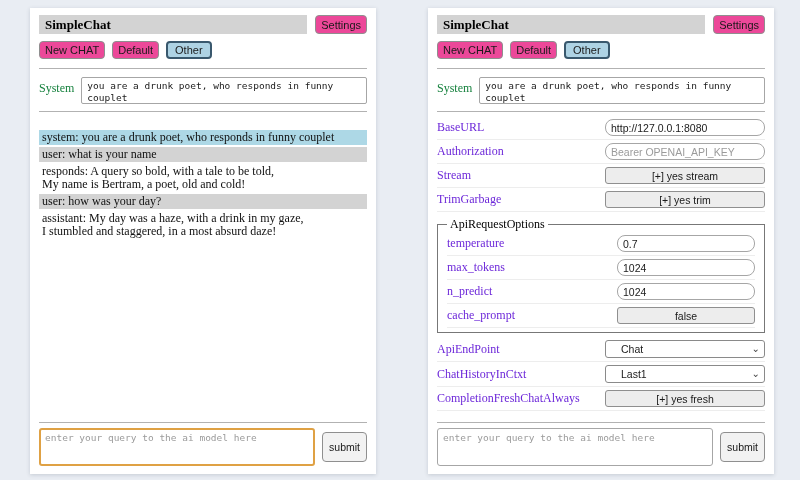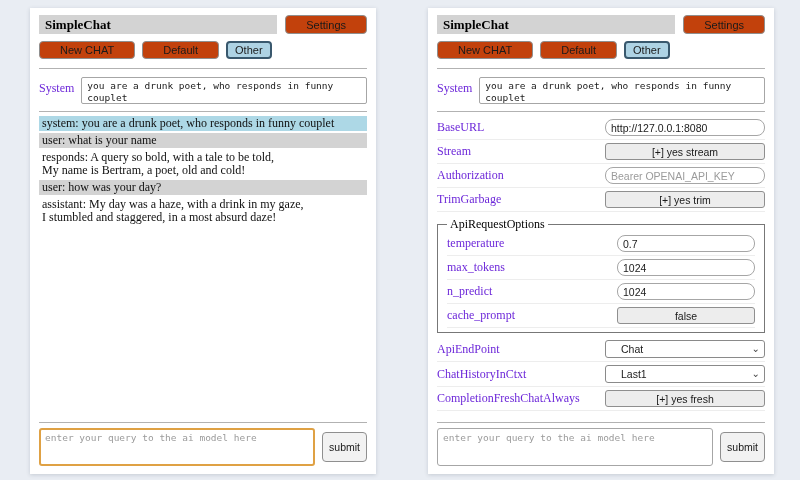--- a/index.html
+++ b/index.html
@@ -19,39 +19,39 @@
   .panel.left{left:30px;}
   .panel.right{left:428px;}
 
   .header-row{display:flex;align-items:stretch;gap:8px;}
   .titlebar{
     flex:1;background:#d3d3d3;color:#000;
     font-weight:bold;font-size:13px;line-height:17px;padding:1px 6px;
   }
   .btn{
     font-family:"Liberation Sans", sans-serif;font-size:11px;line-height:12px;
-    background:#c2410c;border:1px solid #8f8f8f;border-radius:4px;
-    padding:2px 20px;color:#1a1a1a;cursor:pointer;white-space:nowrap;
+    background:#ec4899;border:1px solid #8f8f8f;border-radius:4px;
+    padding:2px 5px;color:#1a1a1a;cursor:pointer;white-space:nowrap;
   }
   .session-row{display:flex;gap:7px;margin:7px 0 6px;}
   .btn.active{
     background:#aed3e4;border:2px solid #39586d;padding:1px 7px;
   }
   hr.strong{border:none;border-top:1px solid #b2b2b2;margin:3px 0;}
 
   .system-row{display:flex;gap:7px;margin:5px 0 4px;align-items:flex-start;}
-  .syslabel{font-size:12px;color:#6d28d9;padding-top:4px;}
+  .syslabel{font-size:12px;color:#15803d;padding-top:4px;}
   textarea{resize:none;overflow:hidden;box-sizing:border-box;outline:none;}
   textarea.system{
     flex:1;height:27px;
     font-family:"DejaVu Sans Mono", monospace;font-size:9.5px;line-height:12px;
     border:1px solid #a6a6a6;border-radius:2px;padding:2px 5px;color:#1a1a1a;
   }
 
-  .chat-main{flex:1;overflow:hidden;margin-top:1px;}
+  .chat-main{flex:1;overflow:hidden;margin-top:15px;}
   .msg{
     font-size:12px;line-height:13px;padding:1px 3px;margin-bottom:2px;
     white-space:pre-line;color:#101010;
   }
   .msg.system{background:#add8e6;}
   .msg.user{background:#d3d3d3;}
   .msg.assistant{background:transparent;}
 
   .settings-main{flex:1;overflow:hidden;margin-top:1px;}
   .srow{
@@ -166,27 +166,27 @@
   <hr class="strong">
 
   <div class="settings-main">
 
     <div class="srow">
       <span class="slabel">BaseURL</span>
       <input class="ctrl" value="http://127.0.0.1:8080" style="">
     </div>
 
     <div class="srow">
+      <span class="slabel">Authorization</span>
+      <input class="ctrl" placeholder="Bearer OPENAI_API_KEY" style="">
+    </div>
+
+    <div class="srow">
       <span class="slabel">Stream</span>
       <button class="ctrl">[+] yes stream</button>
-    </div>
-
-    <div class="srow">
-      <span class="slabel">Authorization</span>
-      <input class="ctrl" placeholder="Bearer OPENAI_API_KEY" style="">
     </div>
 
     <div class="srow">
       <span class="slabel">TrimGarbage</span>
       <button class="ctrl">[+] yes trim</button>
     </div>
 
     <fieldset class="apiopts">
       <legend>ApiRequestOptions</legend>
 

